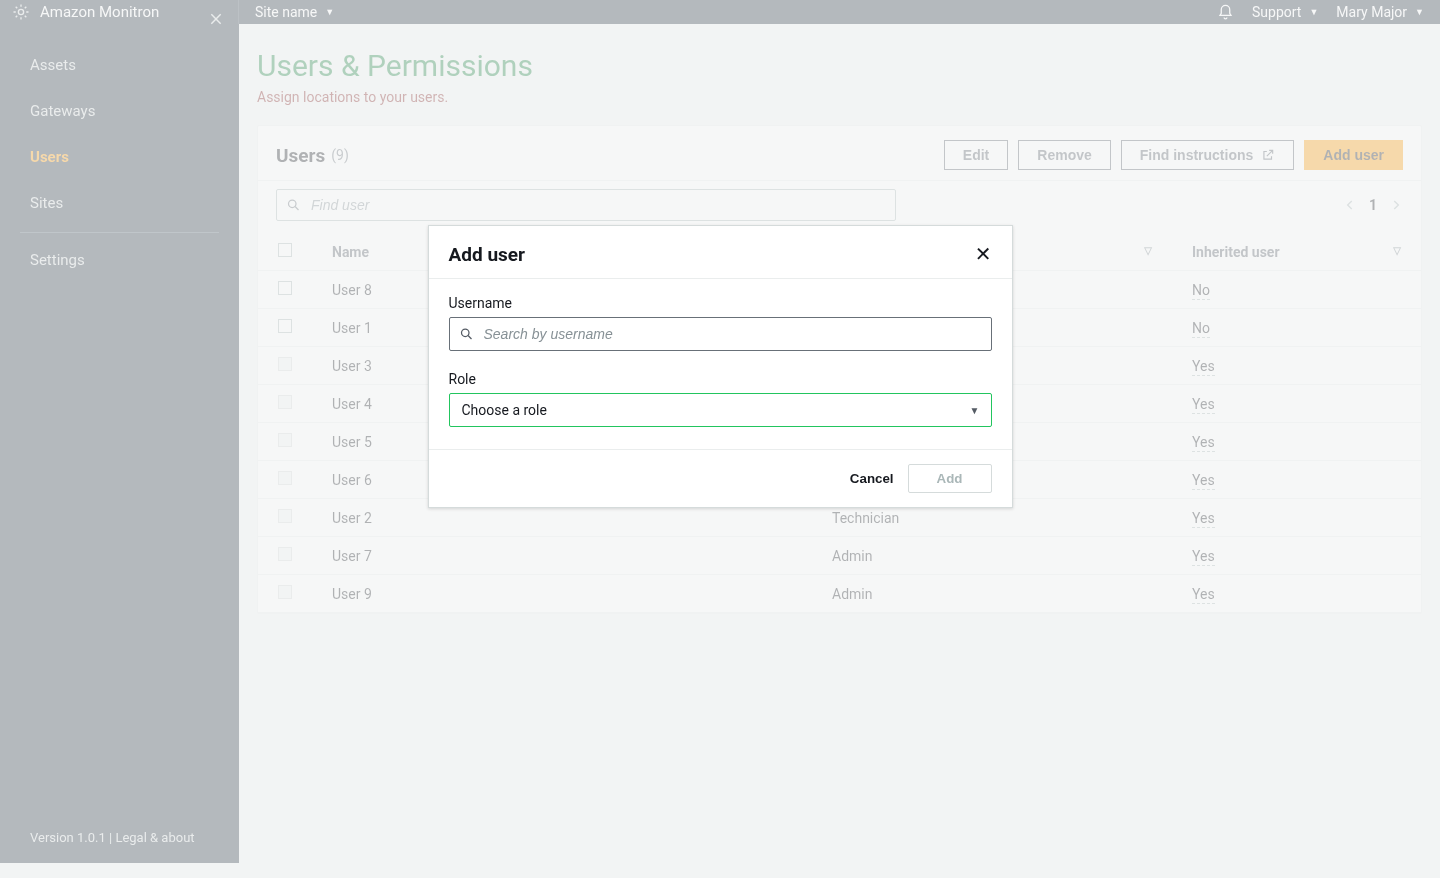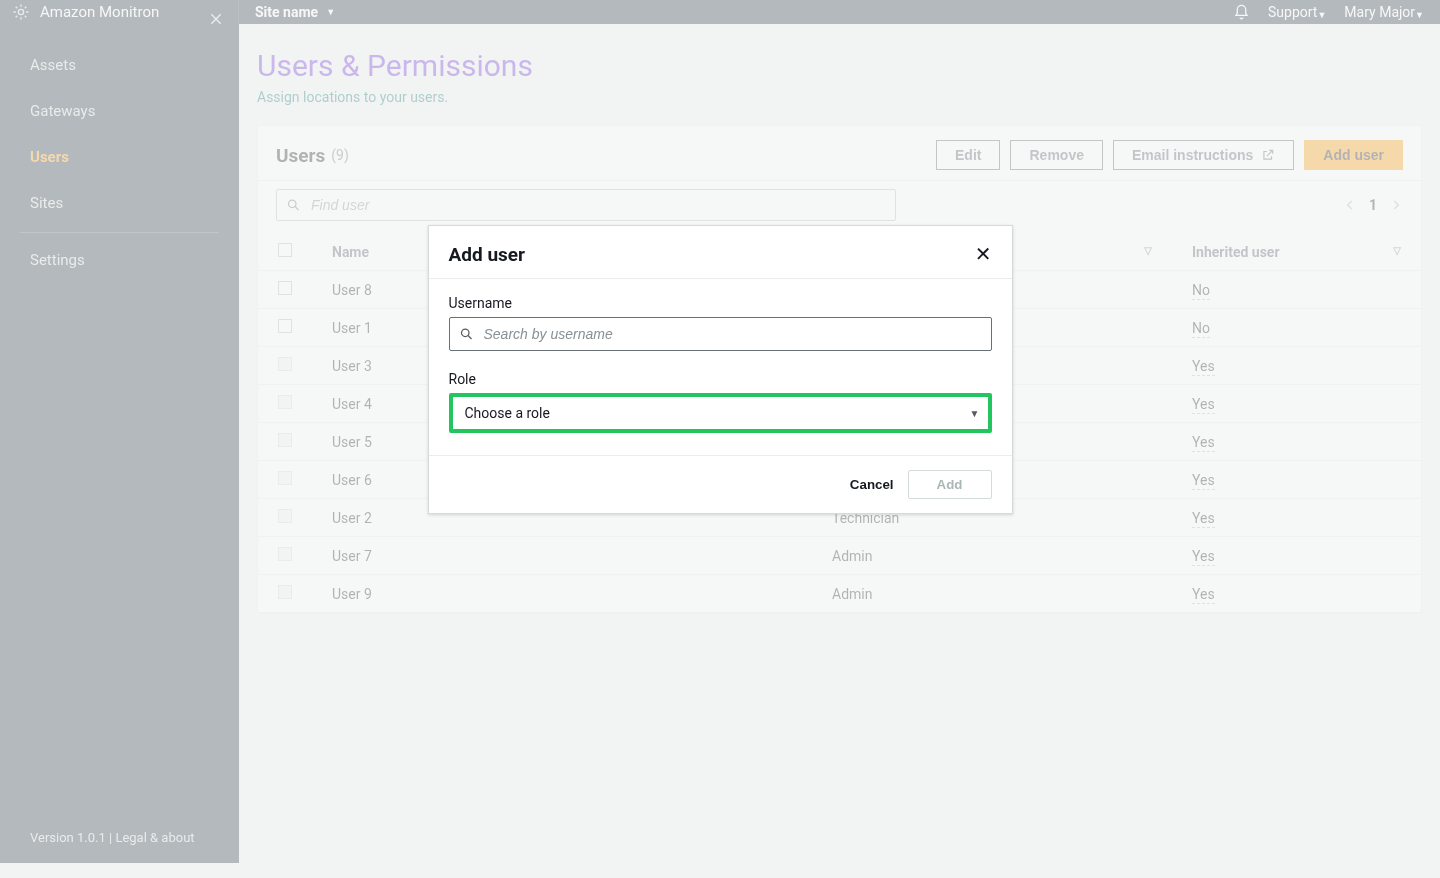--- a/index.html
+++ b/index.html
@@ -5,41 +5,41 @@
   * { box-sizing: border-box; margin: 0; padding: 0; }
   html, body { height: 100%; }
   body { font-family: -apple-system, BlinkMacSystemFont, "Segoe UI", Roboto, Helvetica, Arial, sans-serif; font-size: 14px; color: #16191f; background: #f2f3f3; overflow: hidden; }
 
   
   .topbar { height: 24px; display: flex; align-items: stretch; color: #fff; font-size: 14px; background: #232f3e; }
   .brand-wrap { width: 239px; display: flex; align-items: center; padding: 0 12px; border-right: 1px solid #3f4b58; position: relative; }
   .brand-icon { margin-right: 10px; width: 18px; height: 18px; display: inline-flex; }
   .brand-name { font-size: 15px; font-weight: 400; }
   .brand-close { position: absolute; right: 12px; top: 9px; width: 20px; height: 20px; display: flex; align-items: center; justify-content: center; cursor: pointer; }
-  .site-btn { display: flex; align-items: center; padding: 0 16px; font-weight: 700; cursor: pointer; }
+  .site-btn { display: flex; align-items: center; padding: 0 16px; font-weight: 400; cursor: pointer; }
   .site-btn .tri { margin-left: 8px; }
 
   .top-right { margin-left: auto; display: flex; align-items: center; padding-right: 16px; gap: 18px; }
-  .top-btn { display: flex; align-items: flex-end; cursor: pointer; font-size: 14px; }
+  .top-btn { display: flex; align-items: center; gap: 8px; cursor: pointer; font-size: 14px; }
 
   .tri { font-size: 9px; }
 
   .main { display: flex; height: calc(100% - 39px); }
 
   .sidebar { width: 239px; background: #232f3e; color: #d5dbdb; display: flex; flex-direction: column; }
   .sidebar .nav { padding: 18px 0 0 0; }
   .nav-item { padding: 14px 30px; font-size: 15px; cursor: pointer; }
   .nav-item.active { color: #ff9900; font-weight: 700; }
   .nav-sep { border-top: 1px solid #4a5a6a; margin: 6px 20px 4px 20px; }
   .sidebar-footer { margin-top: auto; padding: 18px 30px; font-size: 13px; color: #d5dbdb; }
   .sidebar-footer a { color: #d5dbdb; text-decoration: none; cursor: pointer; }
 
   .content { flex: 1; background: #f2f3f3; padding: 16px 18px; overflow: auto; }
-  .page-title { font-size: 30px; font-weight: 400; color: #6d28d9; margin: 8px 0 6px 0; }
-  .page-sub { color: #0f766e; font-size: 14px; margin-bottom: 20px; }
+  .page-title { font-size: 30px; font-weight: 400; color: #15803d; margin: 8px 0 6px 0; }
+  .page-sub { color: #7f1d1d; font-size: 14px; margin-bottom: 20px; }
 
   .panel { background: #fff; border: 1px solid #eaeded; border-radius: 2px; }
   .panel-head { display: flex; align-items: center; padding: 14px 18px 10px 18px; border-bottom: 1px solid #eaeded; }
   .panel-title { font-size: 19px; font-weight: 700; }
   .panel-count { font-weight: 400; color: #687078; margin-left: 6px; }
   .panel-actions { margin-left: auto; display: flex; gap: 10px; }
   .btn { border: 1px solid #545b64; background: #fff; color: #545b64; padding: 6px 18px; font-size: 14px; border-radius: 0; cursor: pointer; display: inline-flex; align-items: center; gap: 8px; font-weight: 700; }
   .btn-primary { background: #ff9900; border-color: #ff9900; color: #16191f; }
   .btn-ghost { border: none; background: transparent; color: #16191f; font-weight: 700; }
   .btn-ghost-disabled { border: 1px solid #d5dbdb; background: #fff; color: #aab7b8; font-weight: 700; }
@@ -69,21 +69,21 @@
   .modal { margin-top: 225px; width: 585px; background: #fff; border: 1px solid #d5dbdb; box-shadow: 0 1px 3px rgba(0,0,0,.15); }
   .modal-head { display: flex; align-items: center; padding: 16px 20px 12px 20px; border-bottom: 1px solid #eaeded; }
   .modal-title { font-size: 19px; font-weight: 700; }
   .modal-close { margin-left: auto; font-size: 20px; cursor: pointer; }
   .modal-body { padding: 16px 20px 22px 20px; }
   .field-label { font-size: 14px; color: #16191f; margin-bottom: 6px; display: block; }
   .input-wrap { position: relative; margin-bottom: 20px; }
   .input-wrap input { width: 100%; padding: 8px 10px 8px 34px; border: 1px solid #687078; border-radius: 2px; font-size: 14px; }
   .input-wrap .mag { position: absolute; left: 10px; top: 50%; transform: translateY(-50%); color: #545b64; }
   .select-wrap { position: relative; }
-  .select-wrap .sel { width: 100%; padding: 8px 34px 8px 12px; border: 4px solid #22c55e; border-radius: 2px; font-size: 14px; cursor: pointer; background: #fff; }
+  .select-wrap .sel { width: 100%; padding: 8px 34px 8px 12px; border: 1px solid #22c55e; border-radius: 2px; font-size: 14px; cursor: pointer; background: #fff; }
   .select-wrap .caret { position: absolute; right: 12px; top: 50%; transform: translateY(-50%); font-size: 10px; color: #545b64; pointer-events: none; }
   .modal-foot { padding: 14px 20px; border-top: 1px solid #eaeded; display: flex; justify-content: flex-end; gap: 14px; }
 
   input::placeholder { color: #879196; font-style: italic; }
   ::placeholder { font-style: italic; }
 
   svg { display: block; }
 </style>
 </head>
 <body>
@@ -150,21 +150,21 @@
     <div class="page-sub">Assign locations to your users.</div>
 
     <div class="panel">
       <div class="panel-head">
         <span class="panel-title">Users</span>
         <span class="panel-count">(9)</span>
         <div class="panel-actions">
           <button class="btn">Edit</button>
           <button class="btn">Remove</button>
           <button class="btn">
-            <span>Email instructions</span>
+            <span>Find instructions</span>
             <span>
               <svg viewBox="0 0 24 24" width="14" height="14" stroke="#545b64" fill="none" stroke-width="2">
                   <path d="M14 4h6v6"></path>
                   <path d="M20 4 10 14"></path>
                   <path d="M18 14v5H5V6h5"></path>
                 </svg>
             </span>
           </button>
           <button class="btn btn-primary">Add user</button>
         </div>

